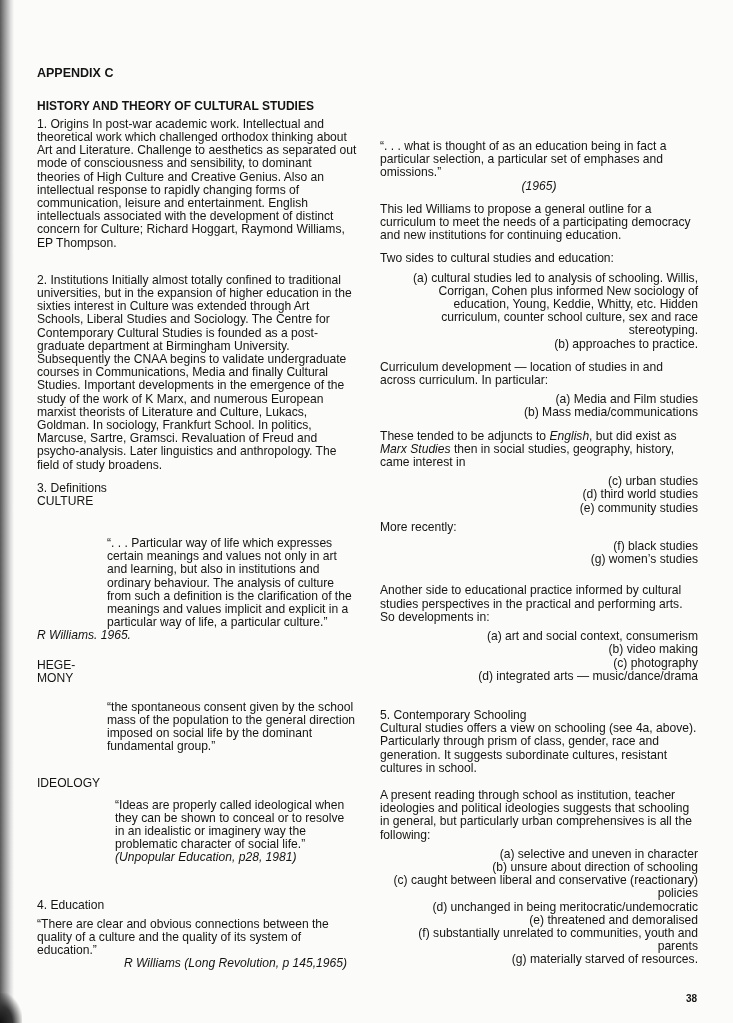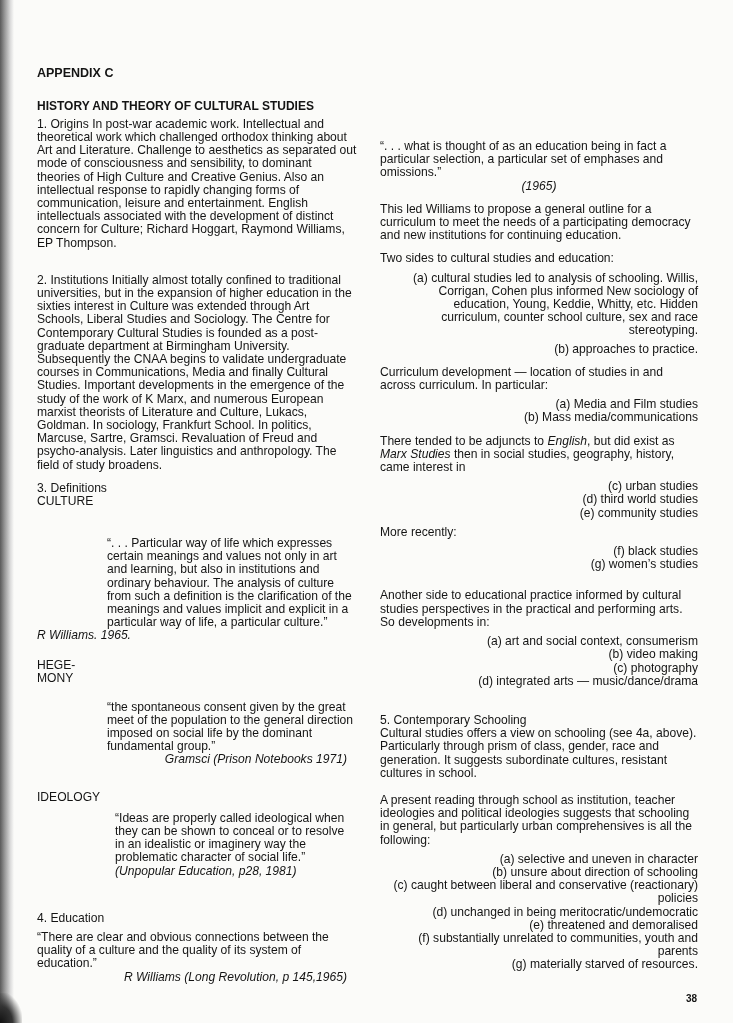--- a/index.html
+++ b/index.html
@@ -71,22 +71,21 @@
         <div class="term">CULTURE</div>
         <div class="body">“. . . Particular way of life which expresses certain meanings and values not only in art and learning, but also in institutions and ordinary behaviour. The analysis of culture from such a definition is the clarification of the meanings and values  implicit and explicit in a particular way of life, a particular culture.”</div>
       </div>
       <div class="i">R Williams. 1965.</div>
 
       <div class="gap-l" style="height:16px"></div>
 
       <div class="def">
         <div class="term" style="width:60px;margin-right:10px;">HEGE- MONY</div>
         <div class="body">
-          <div>“the spontaneous consent given by the great meet of the population to the general direction imposed on social life by the dominant fundamental group.”</div>
-          <div class="i attr-indent">Gramsci (Prison Notebooks 1971)</div>
+          <div>“the spontaneous consent given by the school mass of the population to the general direction imposed on social life by the dominant fundamental group.”</div>
         </div>
       </div>
 
       <div class="gap-l"></div>
 
       <div>
         <div>IDEOLOGY</div>
         <div style="height:8px"></div>
         <div class="ideology-quote">
           <span>“Ideas are properly called ideological when they can be shown to conceal or to resolve in an idealistic or imaginery way the problematic character of social life.”</span>
@@ -110,34 +109,34 @@
     <div class="i right-attr">(1965)</div>
 
     <div class="gap-m"></div>
     <p class="p">This led Williams to propose a general outline for a curriculum to meet the needs of a participating democracy and new institutions for continuing education.</p>
 
     <div class="gap-m"></div>
     <p class="p">Two sides to cultural studies and education:</p>
     <div class="gap-s"></div>
     <ul class="list">
       <li>(a) cultural studies led to analysis of schooling. Willis, Corrigan, Cohen plus informed New sociology of education, Young, Keddie, Whitty, etc. Hidden curriculum, counter school culture, sex and race stereotyping.</li>
-      <li style="margin-top:5px;">(b) approaches to practice.</li>
+      <li style="">(b) approaches to practice.</li>
     </ul>
 
     <div class="gap-m"></div>
     <p class="p">Curriculum development — location of studies in and across curriculum. In particular:</p>
     <div class="gap-s"></div>
     <ul class="list">
       <li>(a) Media and Film studies</li>
       <li>(b) Mass media/communications</li>
     </ul>
 
     <div class="gap-m"></div>
     <p class="p">
-      <span>There tended to be adjuncts to </span><span class="i">English</span><span>, but did exist as </span><span class="i">Marx Studies</span><span> then in social studies, geography, history, came interest in</span>
+      <span>These tended to be adjuncts to </span><span class="i">English</span><span>, but did exist as </span><span class="i">Marx Studies</span><span> then in social studies, geography, history, came interest in</span>
     </p>
     <div class="gap-s"></div>
     <ul class="list">
       <li>(c) urban studies</li>
       <li>(d) third world studies</li>
       <li>(e) community studies</li>
     </ul>
     <div class="gap-s"></div>
     <p class="p">More recently:</p>
     <div class="gap-s"></div>

